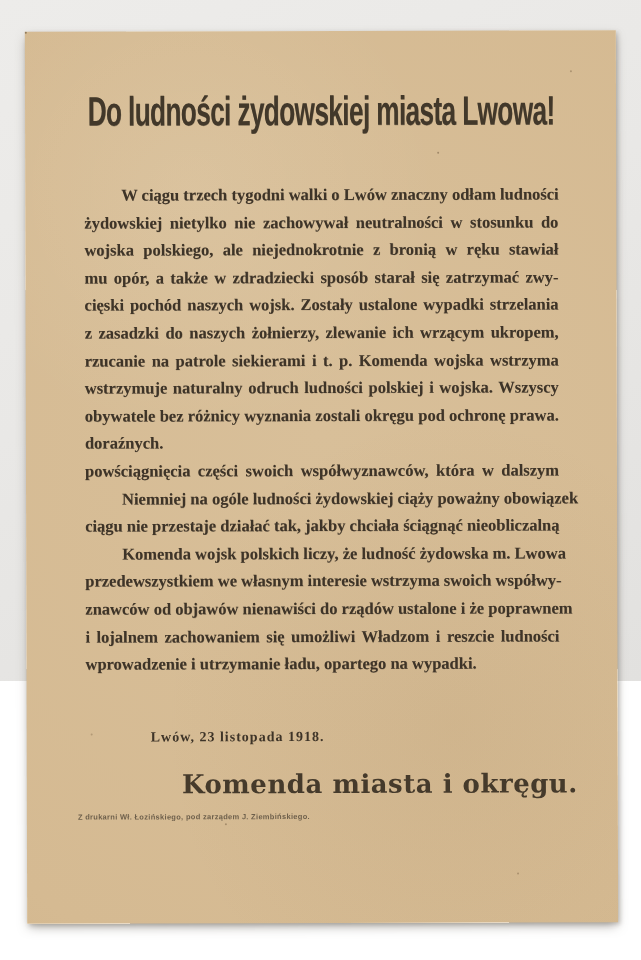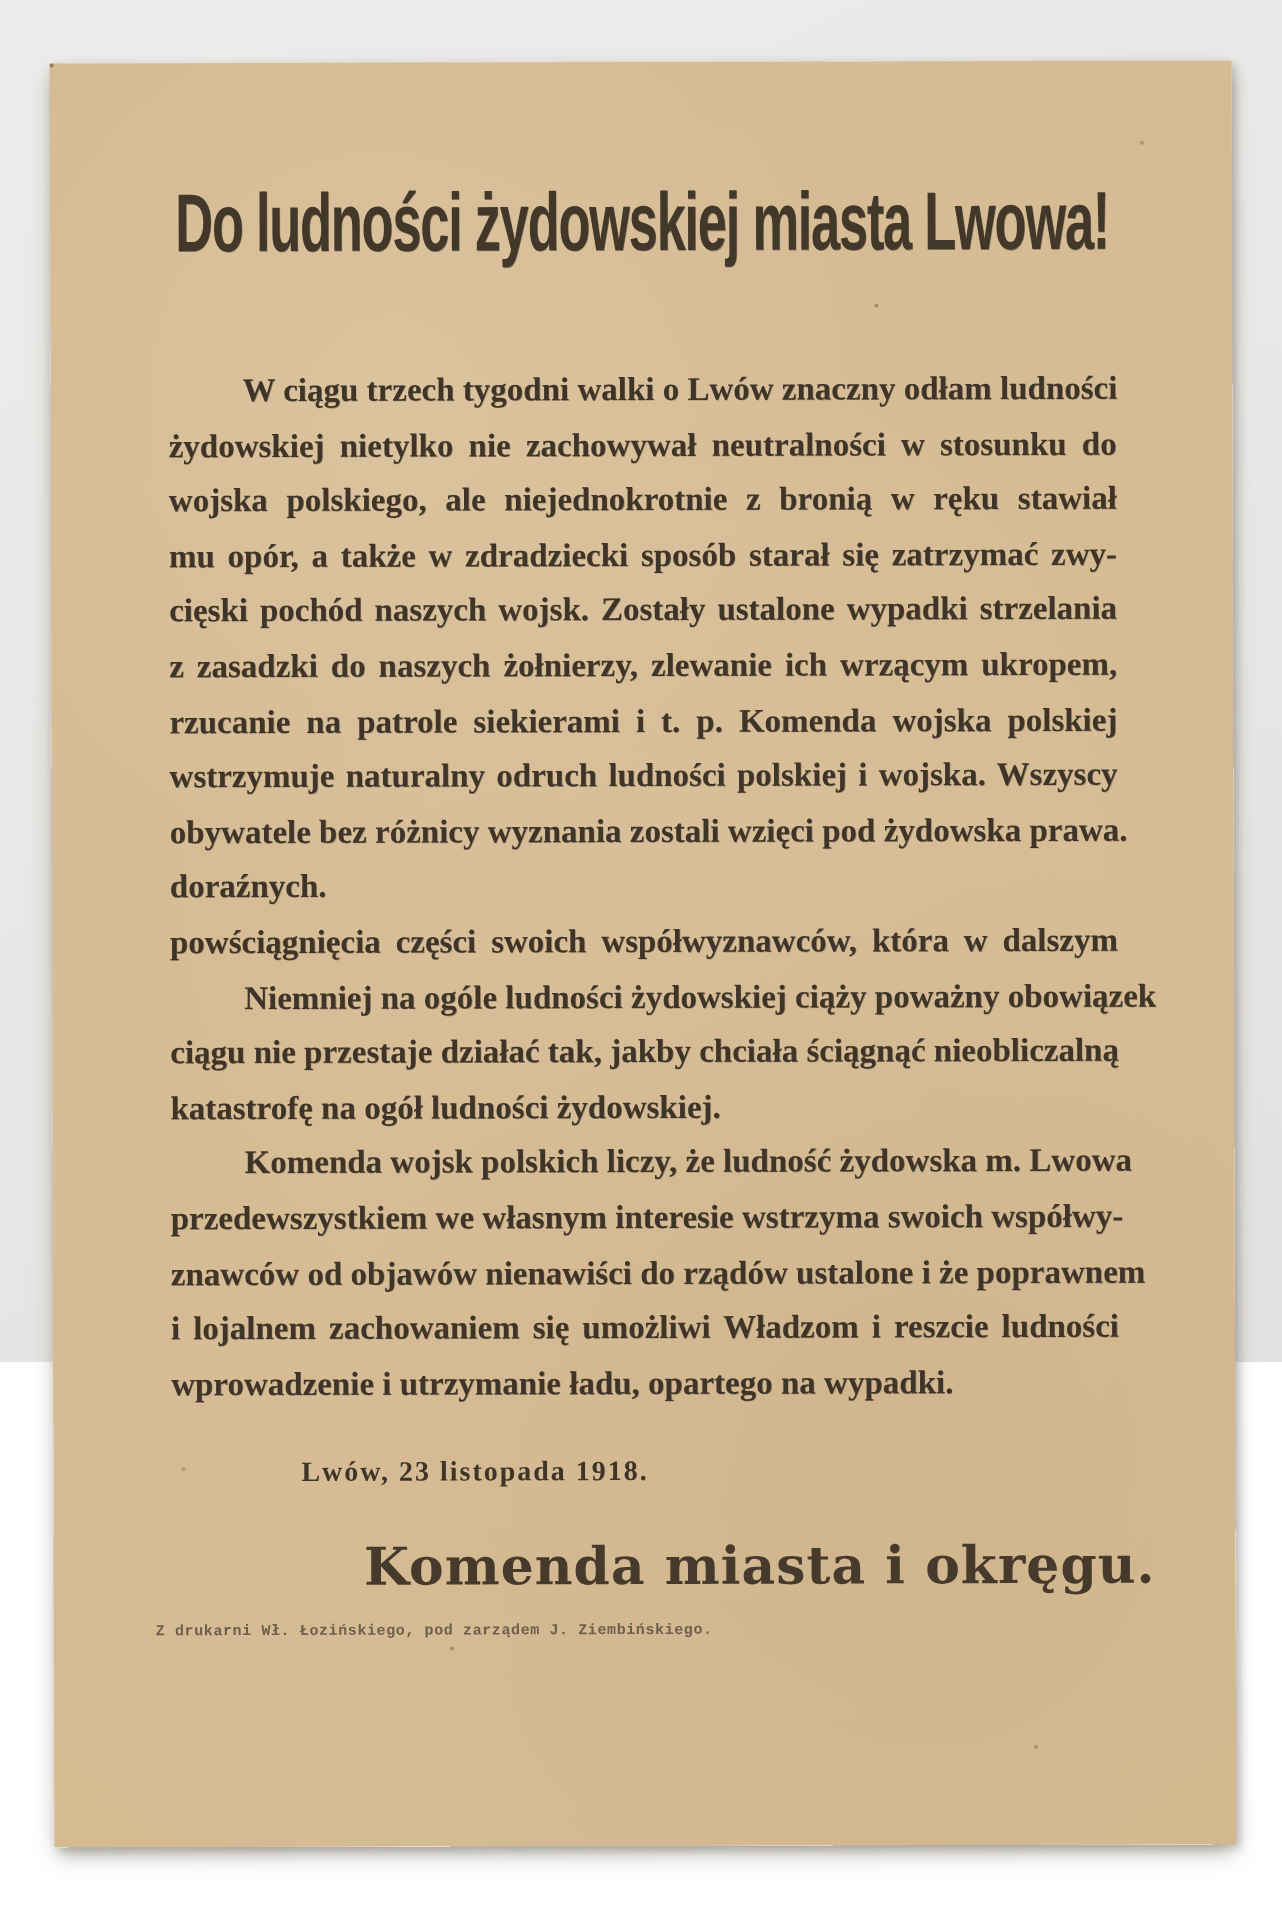--- a/index.html
+++ b/index.html
@@ -103,21 +103,21 @@
     font-family: "DejaVu Serif", serif;
     font-weight: 700;
     font-size: 26px;
     letter-spacing: 0.5px;
     color: #453a2b;
   }
   .imprint {
     position: absolute;
     top: 781px;
     left: 51px;
-    font-family: Liberation Mono, monospace;
+    font-family: Liberation Sans, sans-serif;
     font-weight: 700;
     font-size: 7.5px;
     letter-spacing: 0.3px;
     color: #6d5f4b;
   }
 </style>
 </head>
 <body>
 
 <div class="photo">
@@ -126,29 +126,28 @@
     <h1 class="headline">Do ludności żydowskiej miasta Lwowa!</h1>
 
     <div class="body-text">
 
       <div class="line indent">W ciągu trzech tygodni walki o Lwów znaczny odłam ludności</div>
       <div class="line">żydowskiej nietylko nie zachowywał neutralności w stosunku do</div>
       <div class="line">wojska polskiego, ale niejednokrotnie z bronią w ręku stawiał</div>
       <div class="line">mu opór, a także w zdradziecki sposób starał się zatrzymać zwy-</div>
       <div class="line">cięski pochód naszych wojsk. Zostały ustalone wypadki strzelania</div>
       <div class="line">z zasadzki do naszych żołnierzy, zlewanie ich wrzącym ukropem,</div>
-      <div class="line">rzucanie na patrole siekierami i t. p. Komenda wojska polskiej</div>
+      <div class="line">rzucanie na patrole siekierami i t. p. Komenda wojska wstrzyma</div>
       <div class="line">wstrzymuje naturalny odruch ludności polskiej i wojska. Wszyscy</div>
-      <div class="line">obywatele bez różnicy wyznania zostali wzięci pod żydowska prawa.</div>
+      <div class="line">obywatele bez różnicy wyznania zostali okręgu pod ochronę prawa.</div>
       <div class="line last">doraźnych.</div>
 
       <div class="line">powściągnięcia części swoich współwyznawców, która w dalszym</div>
       <div class="line indent">Niemniej na ogóle ludności żydowskiej ciąży poważny obowiązek</div>
       <div class="line">ciągu nie przestaje działać tak, jakby chciała ściągnąć nieobliczalną</div>
-      <div class="line last">katastrofę na ogół ludności żydowskiej.</div>
 
       <div class="line indent">Komenda wojsk polskich liczy, że ludność żydowska m. Lwowa</div>
       <div class="line">przedewszystkiem we własnym interesie wstrzyma swoich współwy-</div>
       <div class="line">znawców od objawów nienawiści do rządów ustalone i że poprawnem</div>
       <div class="line">i lojalnem zachowaniem się umożliwi Władzom i reszcie ludności</div>
       <div class="line last">wprowadzenie i utrzymanie ładu, opartego na wypadki.</div>
     </div>
 
     <div class="dateline">Lwów, 23 listopada 1918.</div>
 

